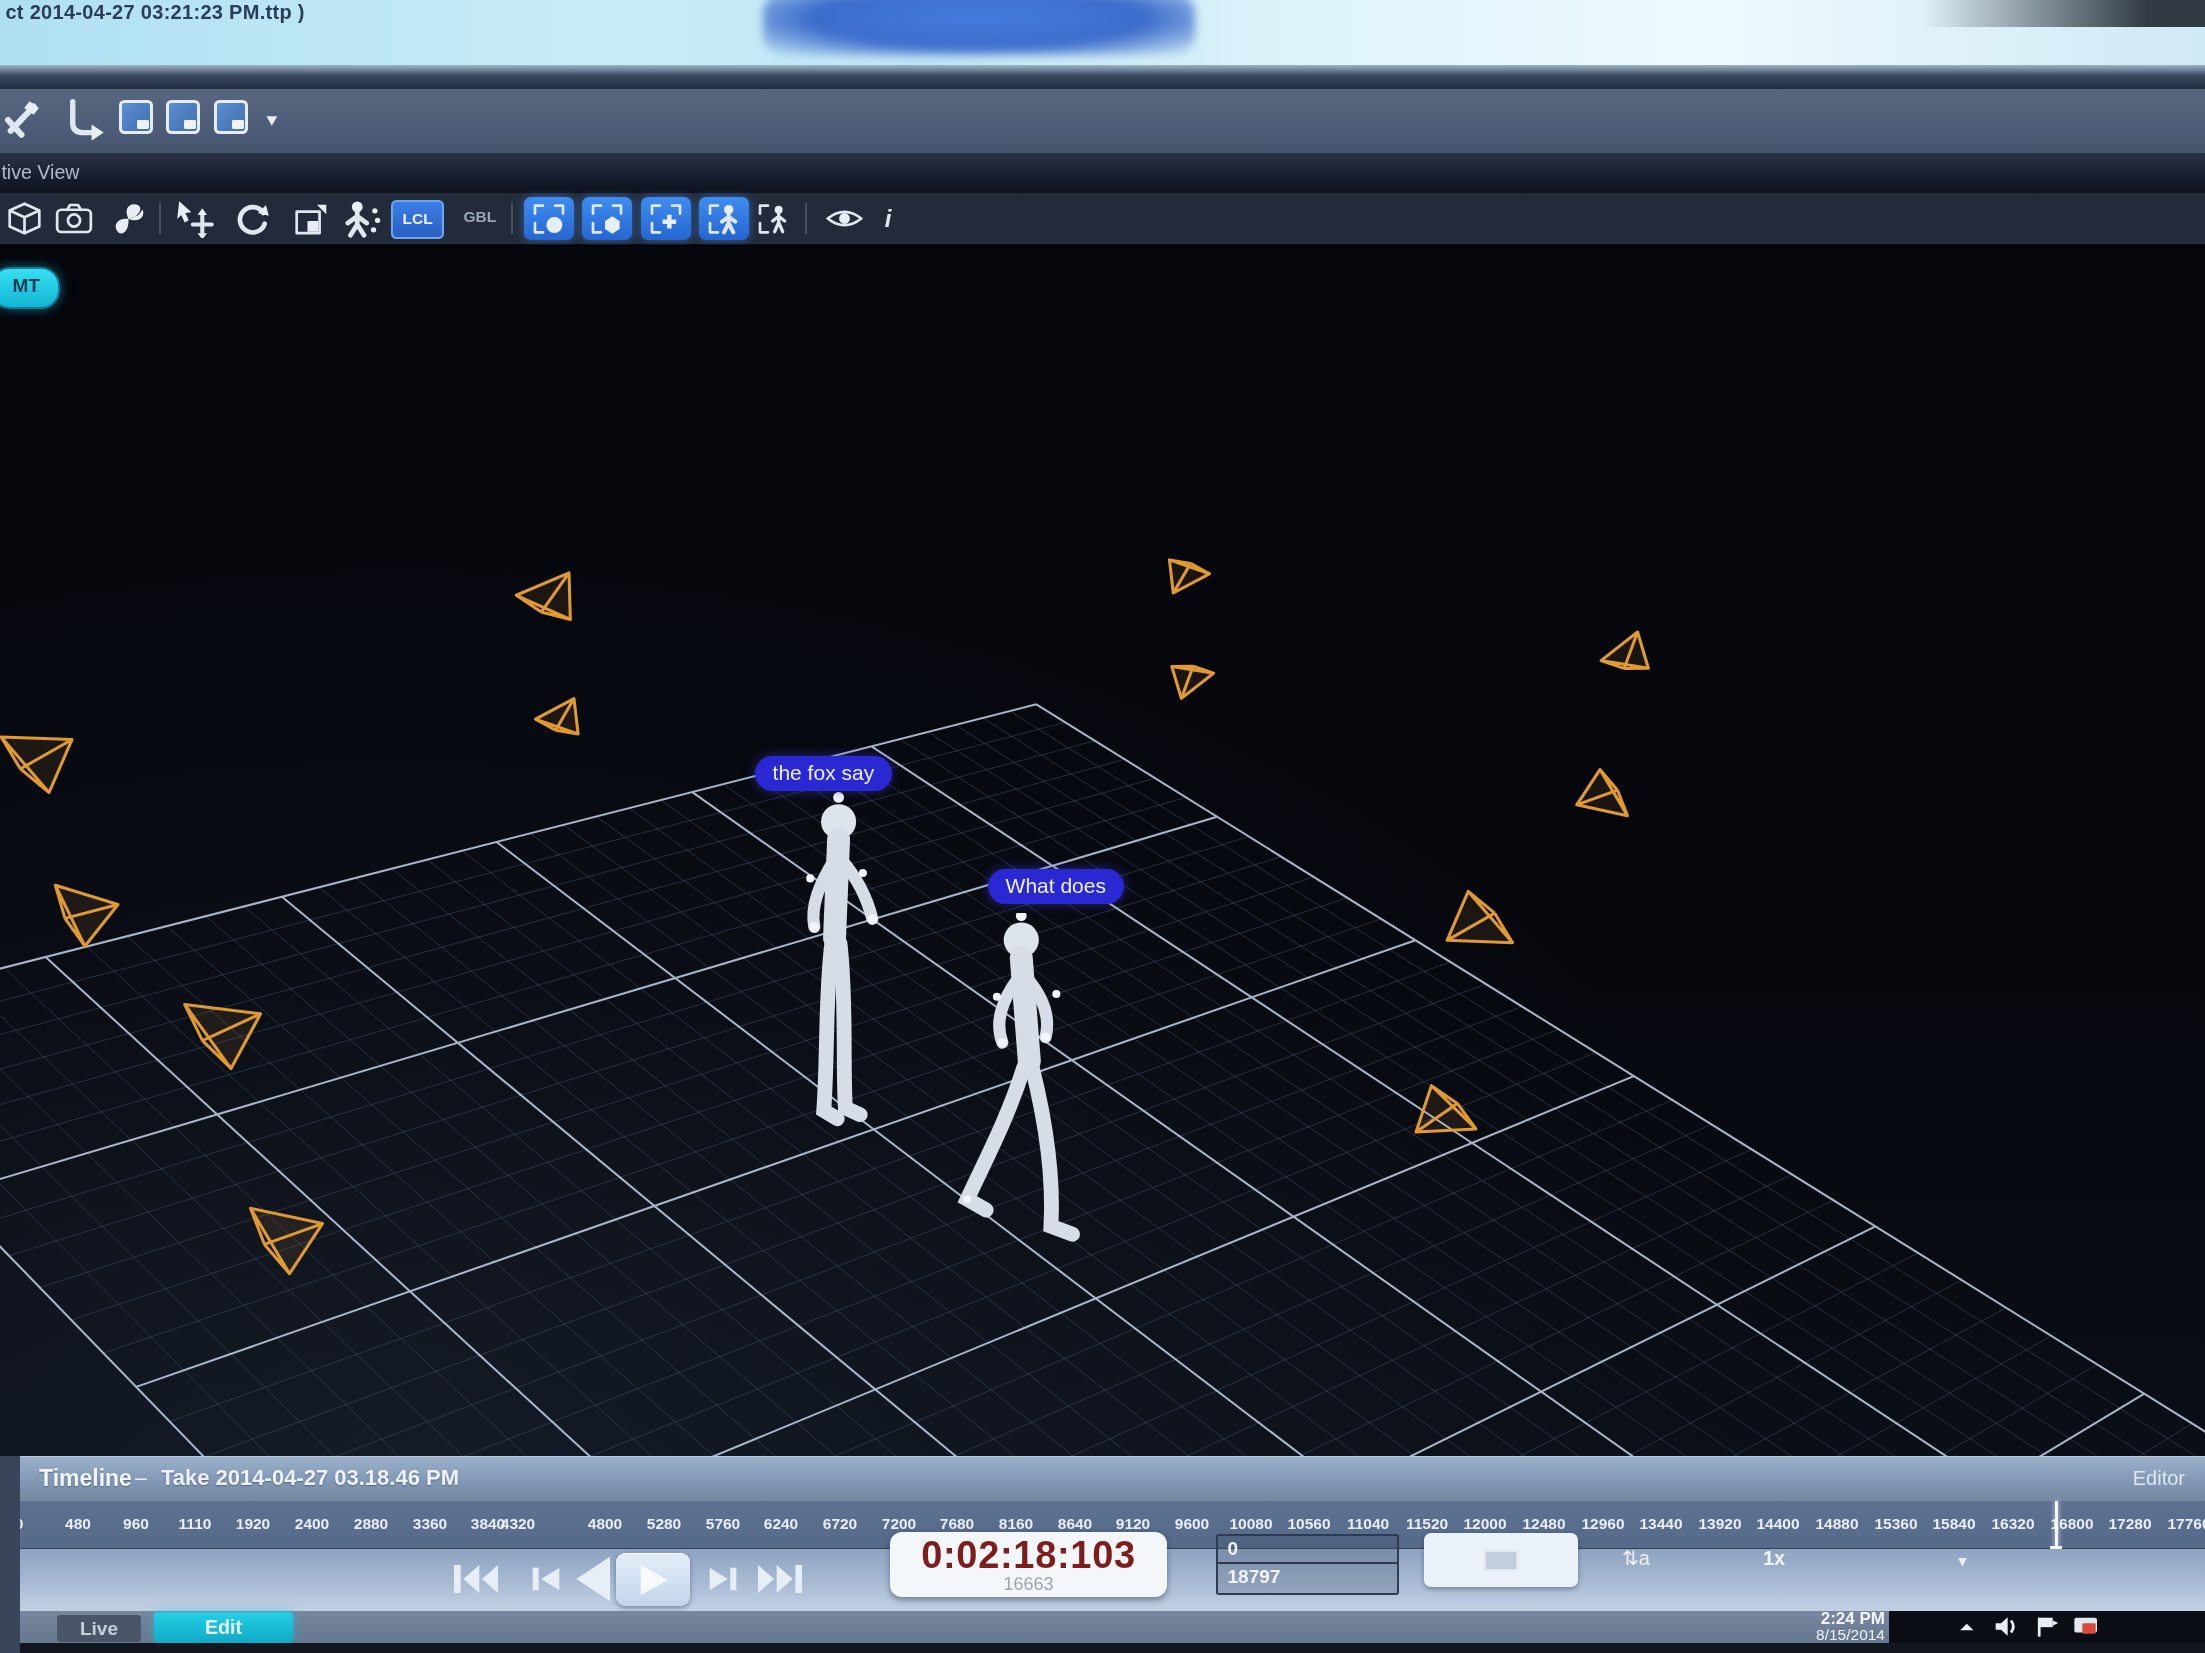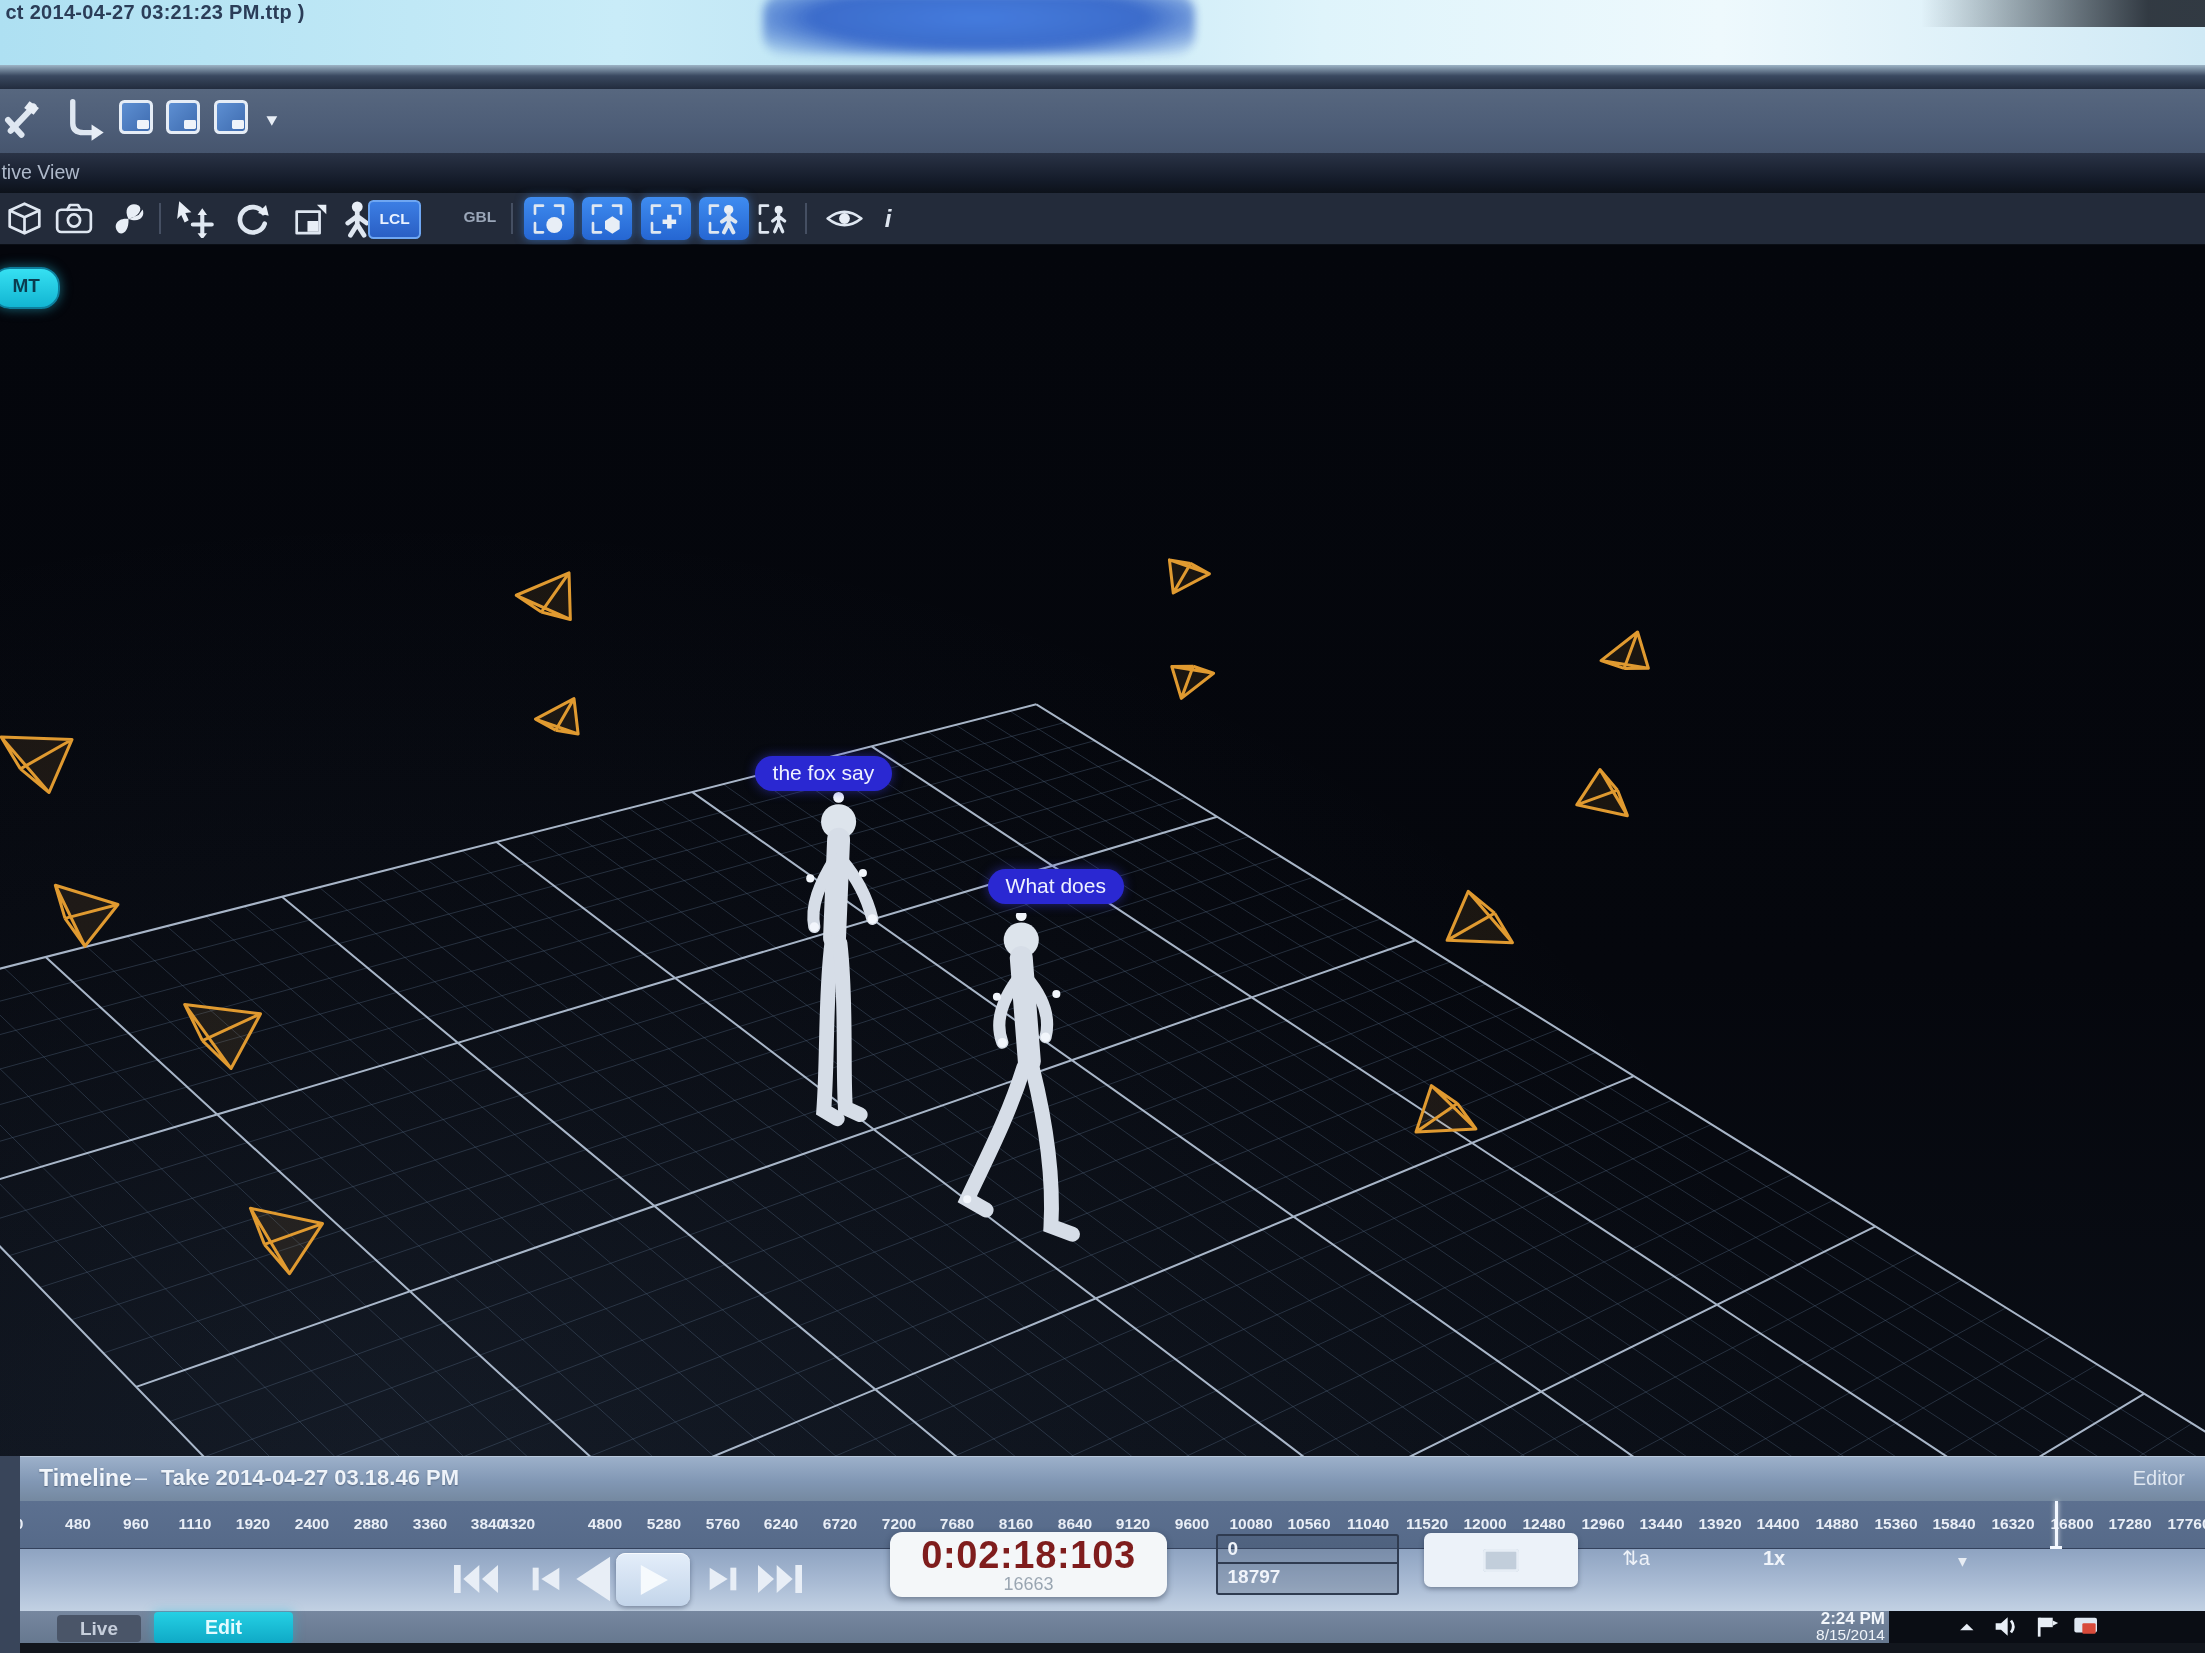--- a/index.html
+++ b/index.html
@@ -188,21 +188,21 @@
   </span>
   <span class="vt" style="left:339px;width:45px;">
     <svg width="42" height="38" viewBox="0 0 62 56">
         <circle class="whf" cx="24" cy="10" r="8"></circle>
         <path class="wht" style="stroke-width:7" d="M24 18 L24 36 M24 24 L10 34 M24 24 L38 34 M24 36 L14 52 M24 36 L34 52"></path>
         <circle class="whf" cx="50" cy="16" r="4"></circle>
         <circle class="whf" cx="54" cy="30" r="4"></circle>
         <circle class="whf" cx="48" cy="44" r="4"></circle>
       </svg>
   </span>
-  <span class="vt mode-btn mode-on" style="left:368px;">LCL</span>
+  <span class="vt mode-btn mode-on" style="left:391px;">LCL</span>
   <span class="vt mode-btn mode-off" style="left:454px;">GBL</span>
   <span class="vt sep" style="left:511px;"></span>
   <span class="vt tog tog-on" style="left:524px;">
     <svg width="34" height="32" viewBox="0 0 50 48">
         <path class="wht" d="M4 16 L4 4 L16 4 M34 4 L46 4 L46 16 M4 30 L4 44 L16 44"></path>
         <circle class="whf" cx="33" cy="33" r="12"></circle>
       </svg>
   </span>
   <span class="vt tog tog-on" style="left:582px;">
     <svg width="34" height="32" viewBox="0 0 50 48">

